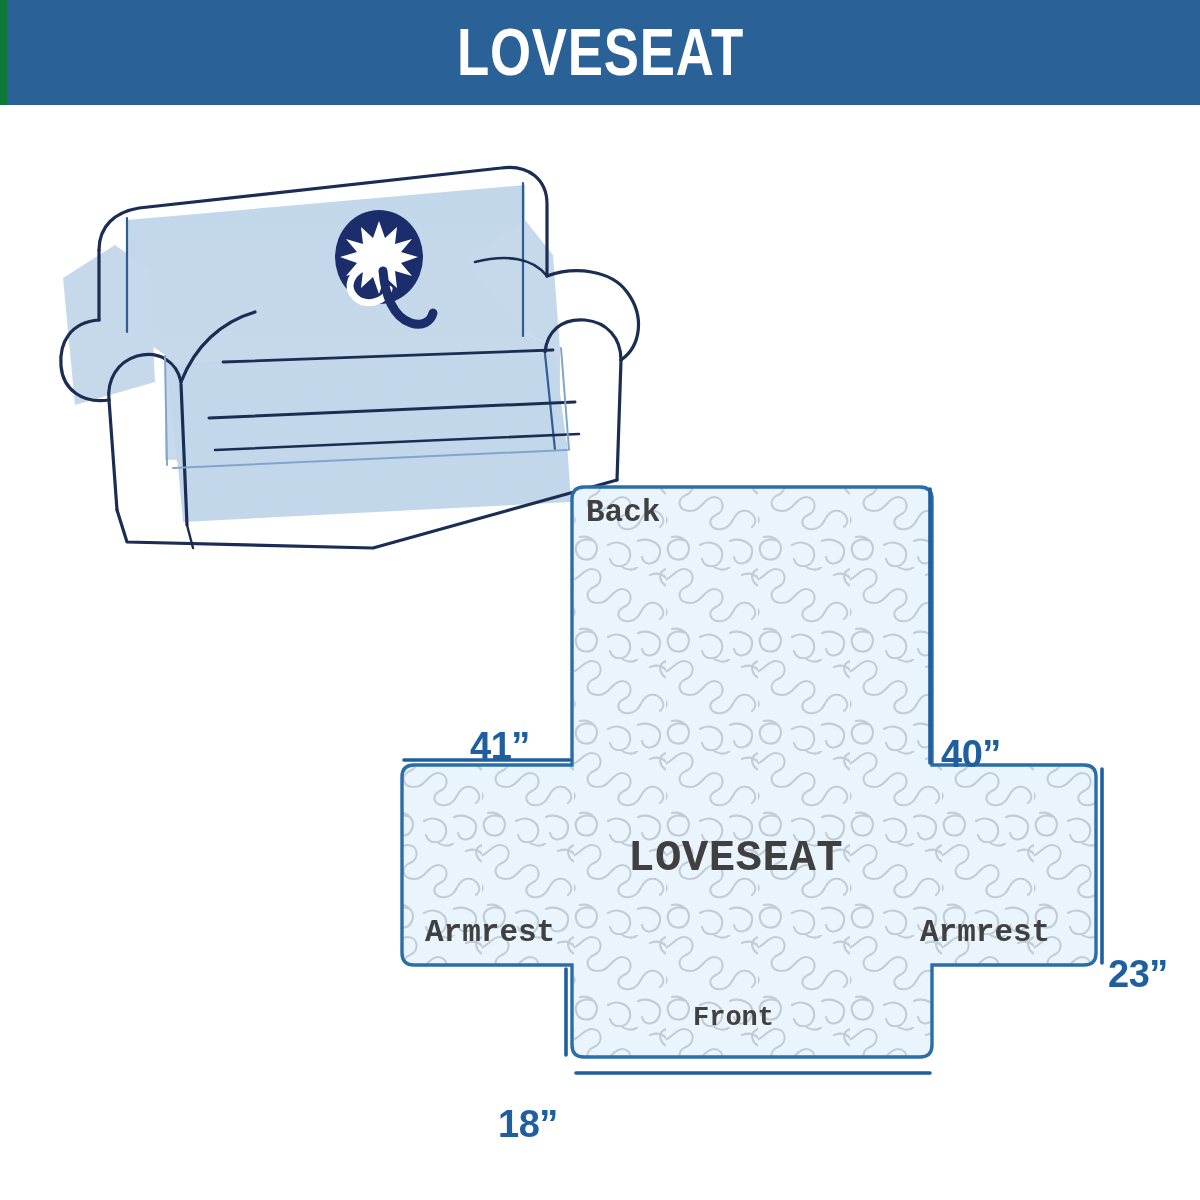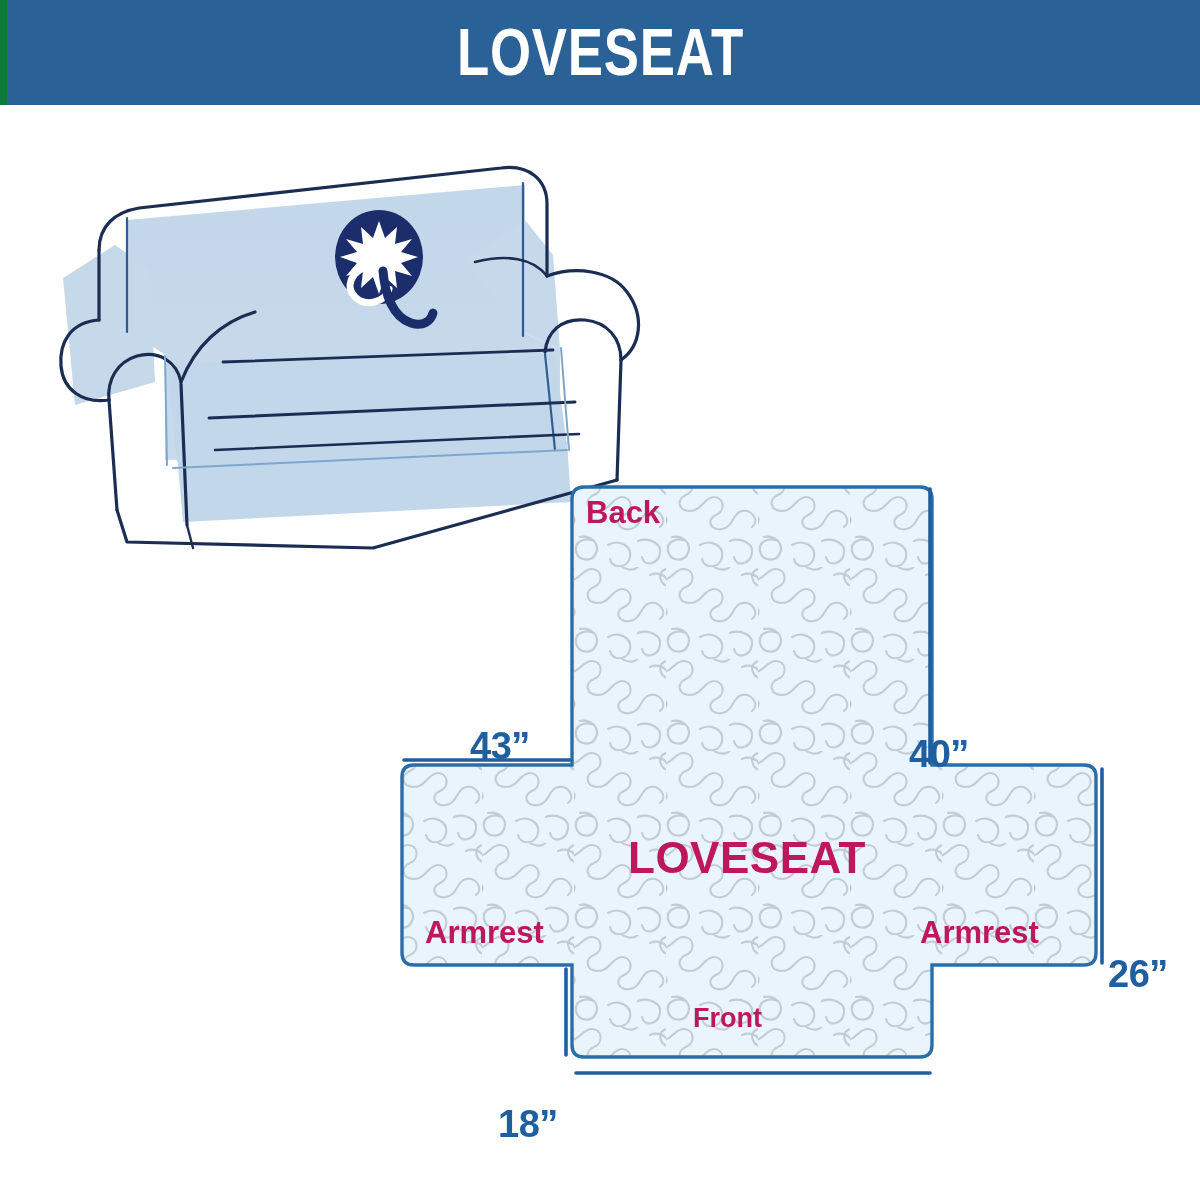--- a/index.html
+++ b/index.html
@@ -74,22 +74,22 @@
     position: absolute;
     left: 390px;
     top: 370px;
     width: 790px;
     height: 660px;
   }
 
   
   .cover-label {
     position: absolute;
-    color: #be185d;
-    font-family: Liberation Sans, sans-serif;
+    color: #404040;
+    font-family: Liberation Mono, monospace;
     font-weight: bold;
     white-space: nowrap;
     pointer-events: none;
   }
   #label-back      { font-size: 31px; left: 196px;  top: 20px;  }
   #label-loveseat  { font-size: 44px; left: 238px;  top: 358px; letter-spacing: 0.5px; }
   #label-armrest-left  { font-size: 31px; left: 35px;  top: 440px; }
   #label-armrest-right { font-size: 31px; left: 530px; top: 440px; }
   #label-front     { font-size: 27px; left: 303px;  top: 528px; }
 
@@ -97,21 +97,21 @@
   .dim-label {
     position: absolute;
     color: #1F5FA0;
     font-family: "Liberation Sans Narrow", "Liberation Sans", sans-serif;
     font-weight: bold;
     font-size: 38px;
     white-space: nowrap;
     letter-spacing: -0.5px;
     pointer-events: none;
   }
-  #dim-40 { left: 519px; top: 258px; }
+  #dim-40 { left: 551px; top: 258px; }
   #dim-24 { left: 80px;  top: 250px; }
   #dim-23 { left: 718px; top: 478px; }
   #dim-13 { left: 108px; top: 628px; }
 </style>
 </head>
 <body>
 
 <div id="header-banner">
   <div id="header-accent"></div>
   <div id="header-title">LOVESEAT</div>
@@ -248,19 +248,19 @@
       </g>
     </svg>
 
     <div class="cover-label" id="label-back">Back</div>
     <div class="cover-label" id="label-loveseat">LOVESEAT</div>
     <div class="cover-label" id="label-armrest-left">Armrest</div>
     <div class="cover-label" id="label-armrest-right">Armrest</div>
     <div class="cover-label" id="label-front">Front</div>
 
     <div class="dim-label" id="dim-40">40”</div>
-    <div class="dim-label" id="dim-24">43”</div>
-    <div class="dim-label" id="dim-23">26”</div>
+    <div class="dim-label" id="dim-24">41”</div>
+    <div class="dim-label" id="dim-23">23”</div>
     <div class="dim-label" id="dim-13">18”</div>
 
   </div>
 
 </div>
 
 </body></html>

